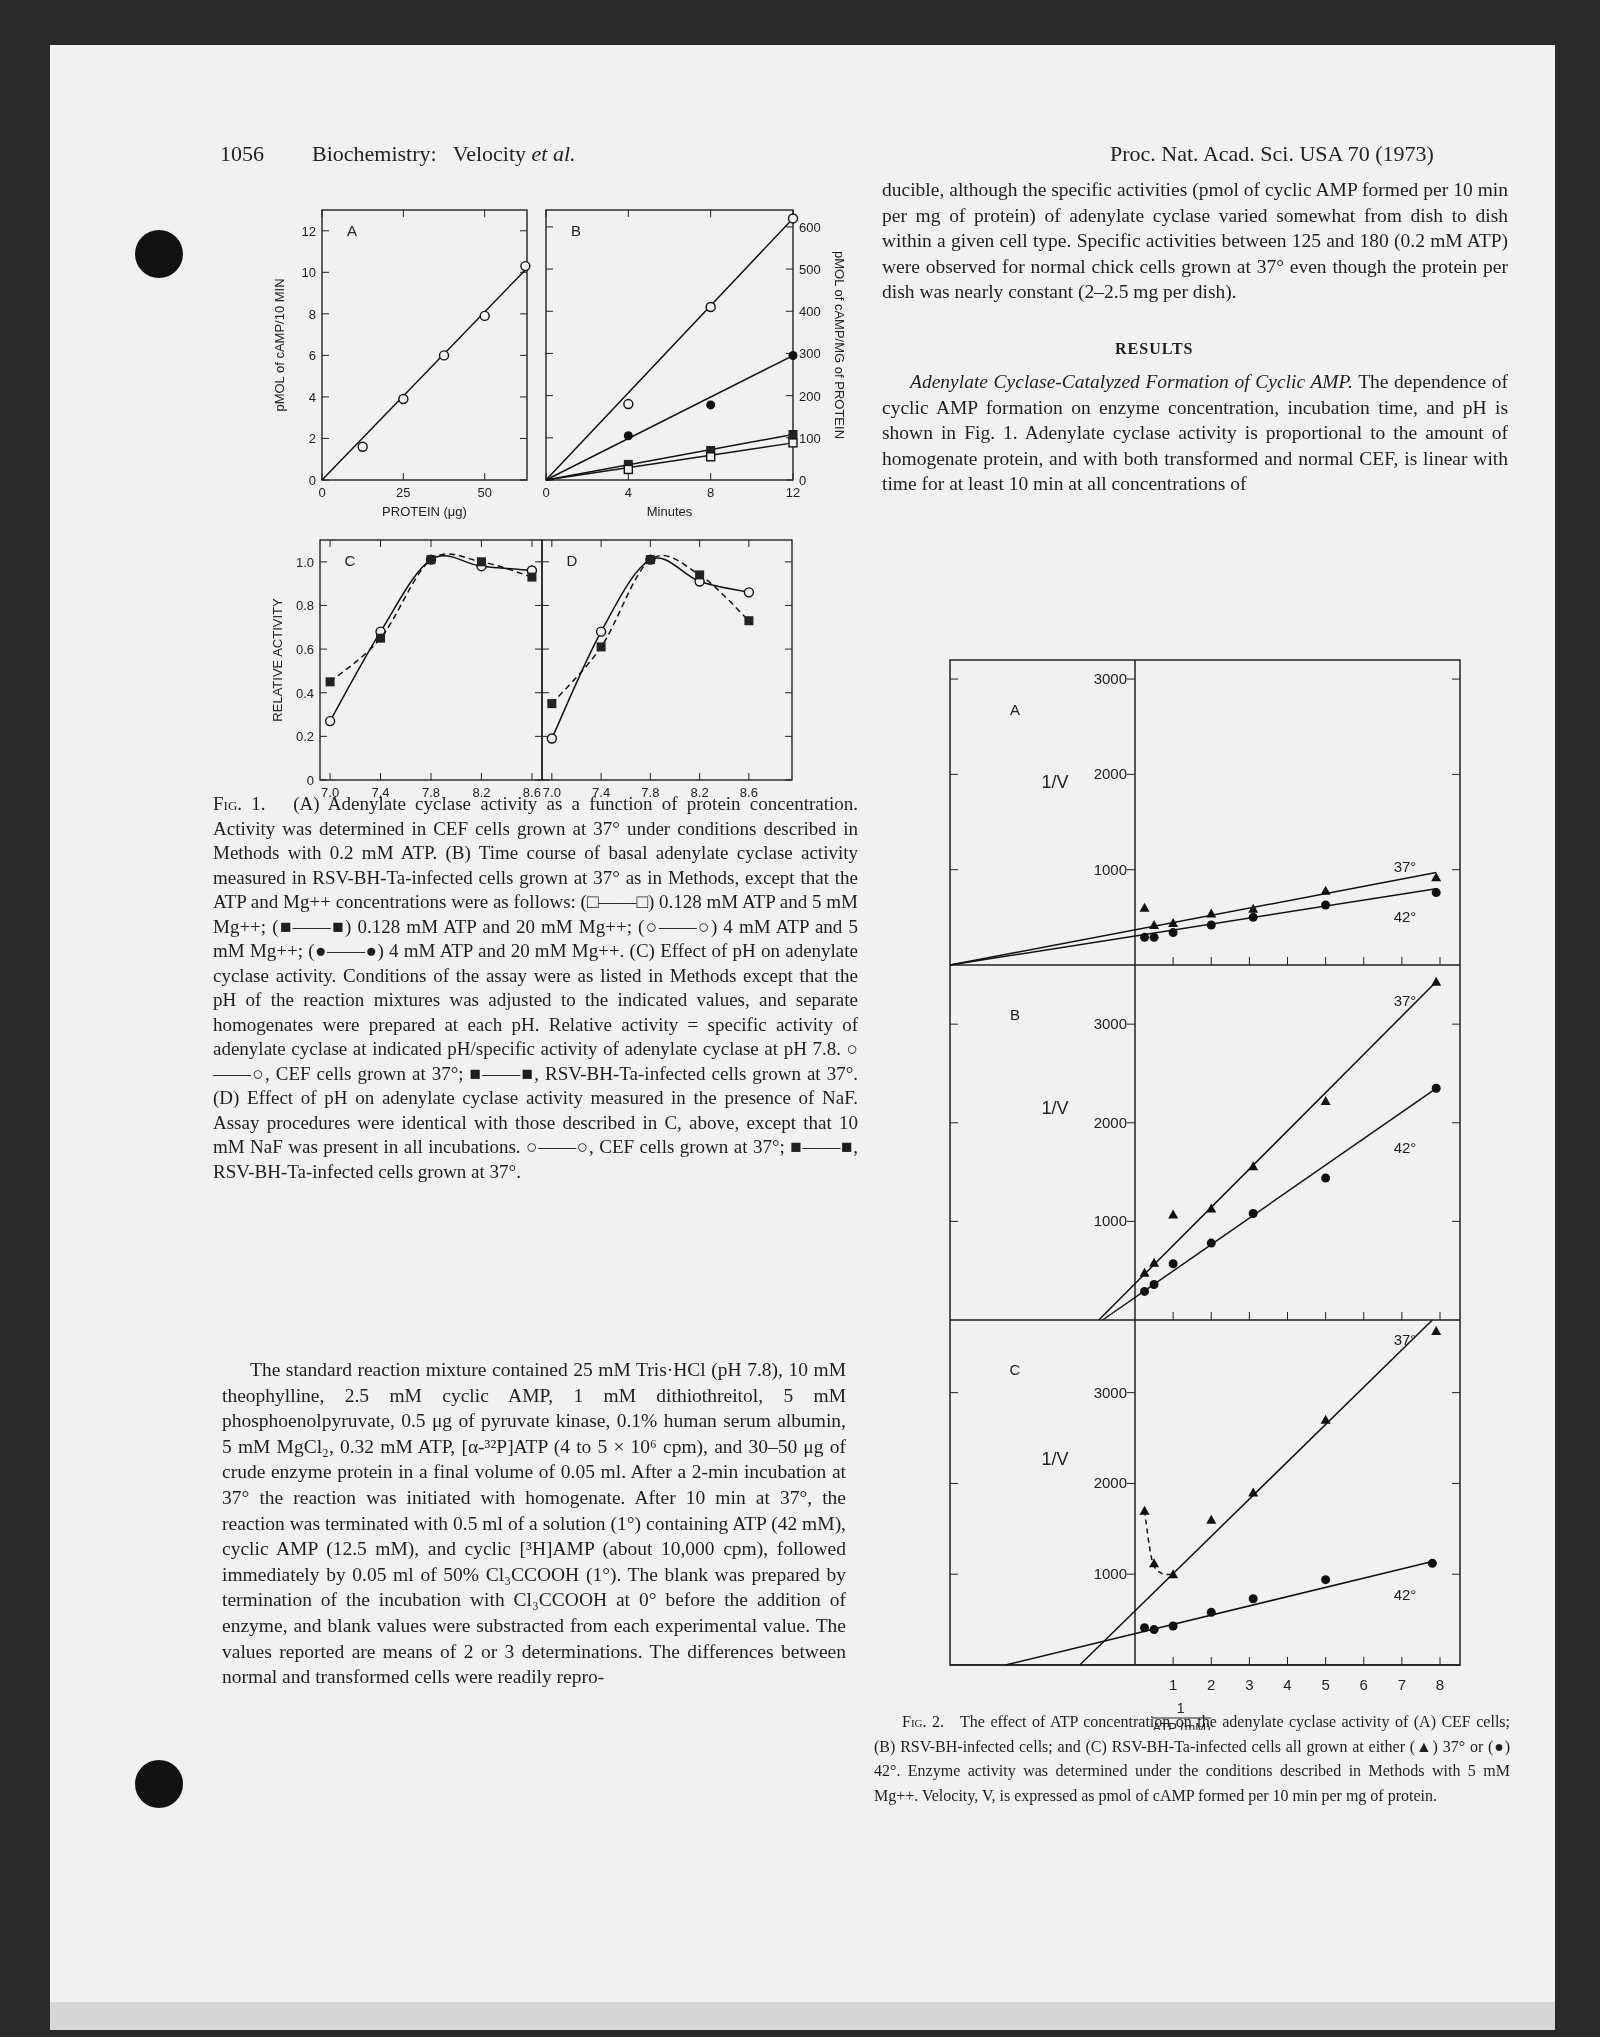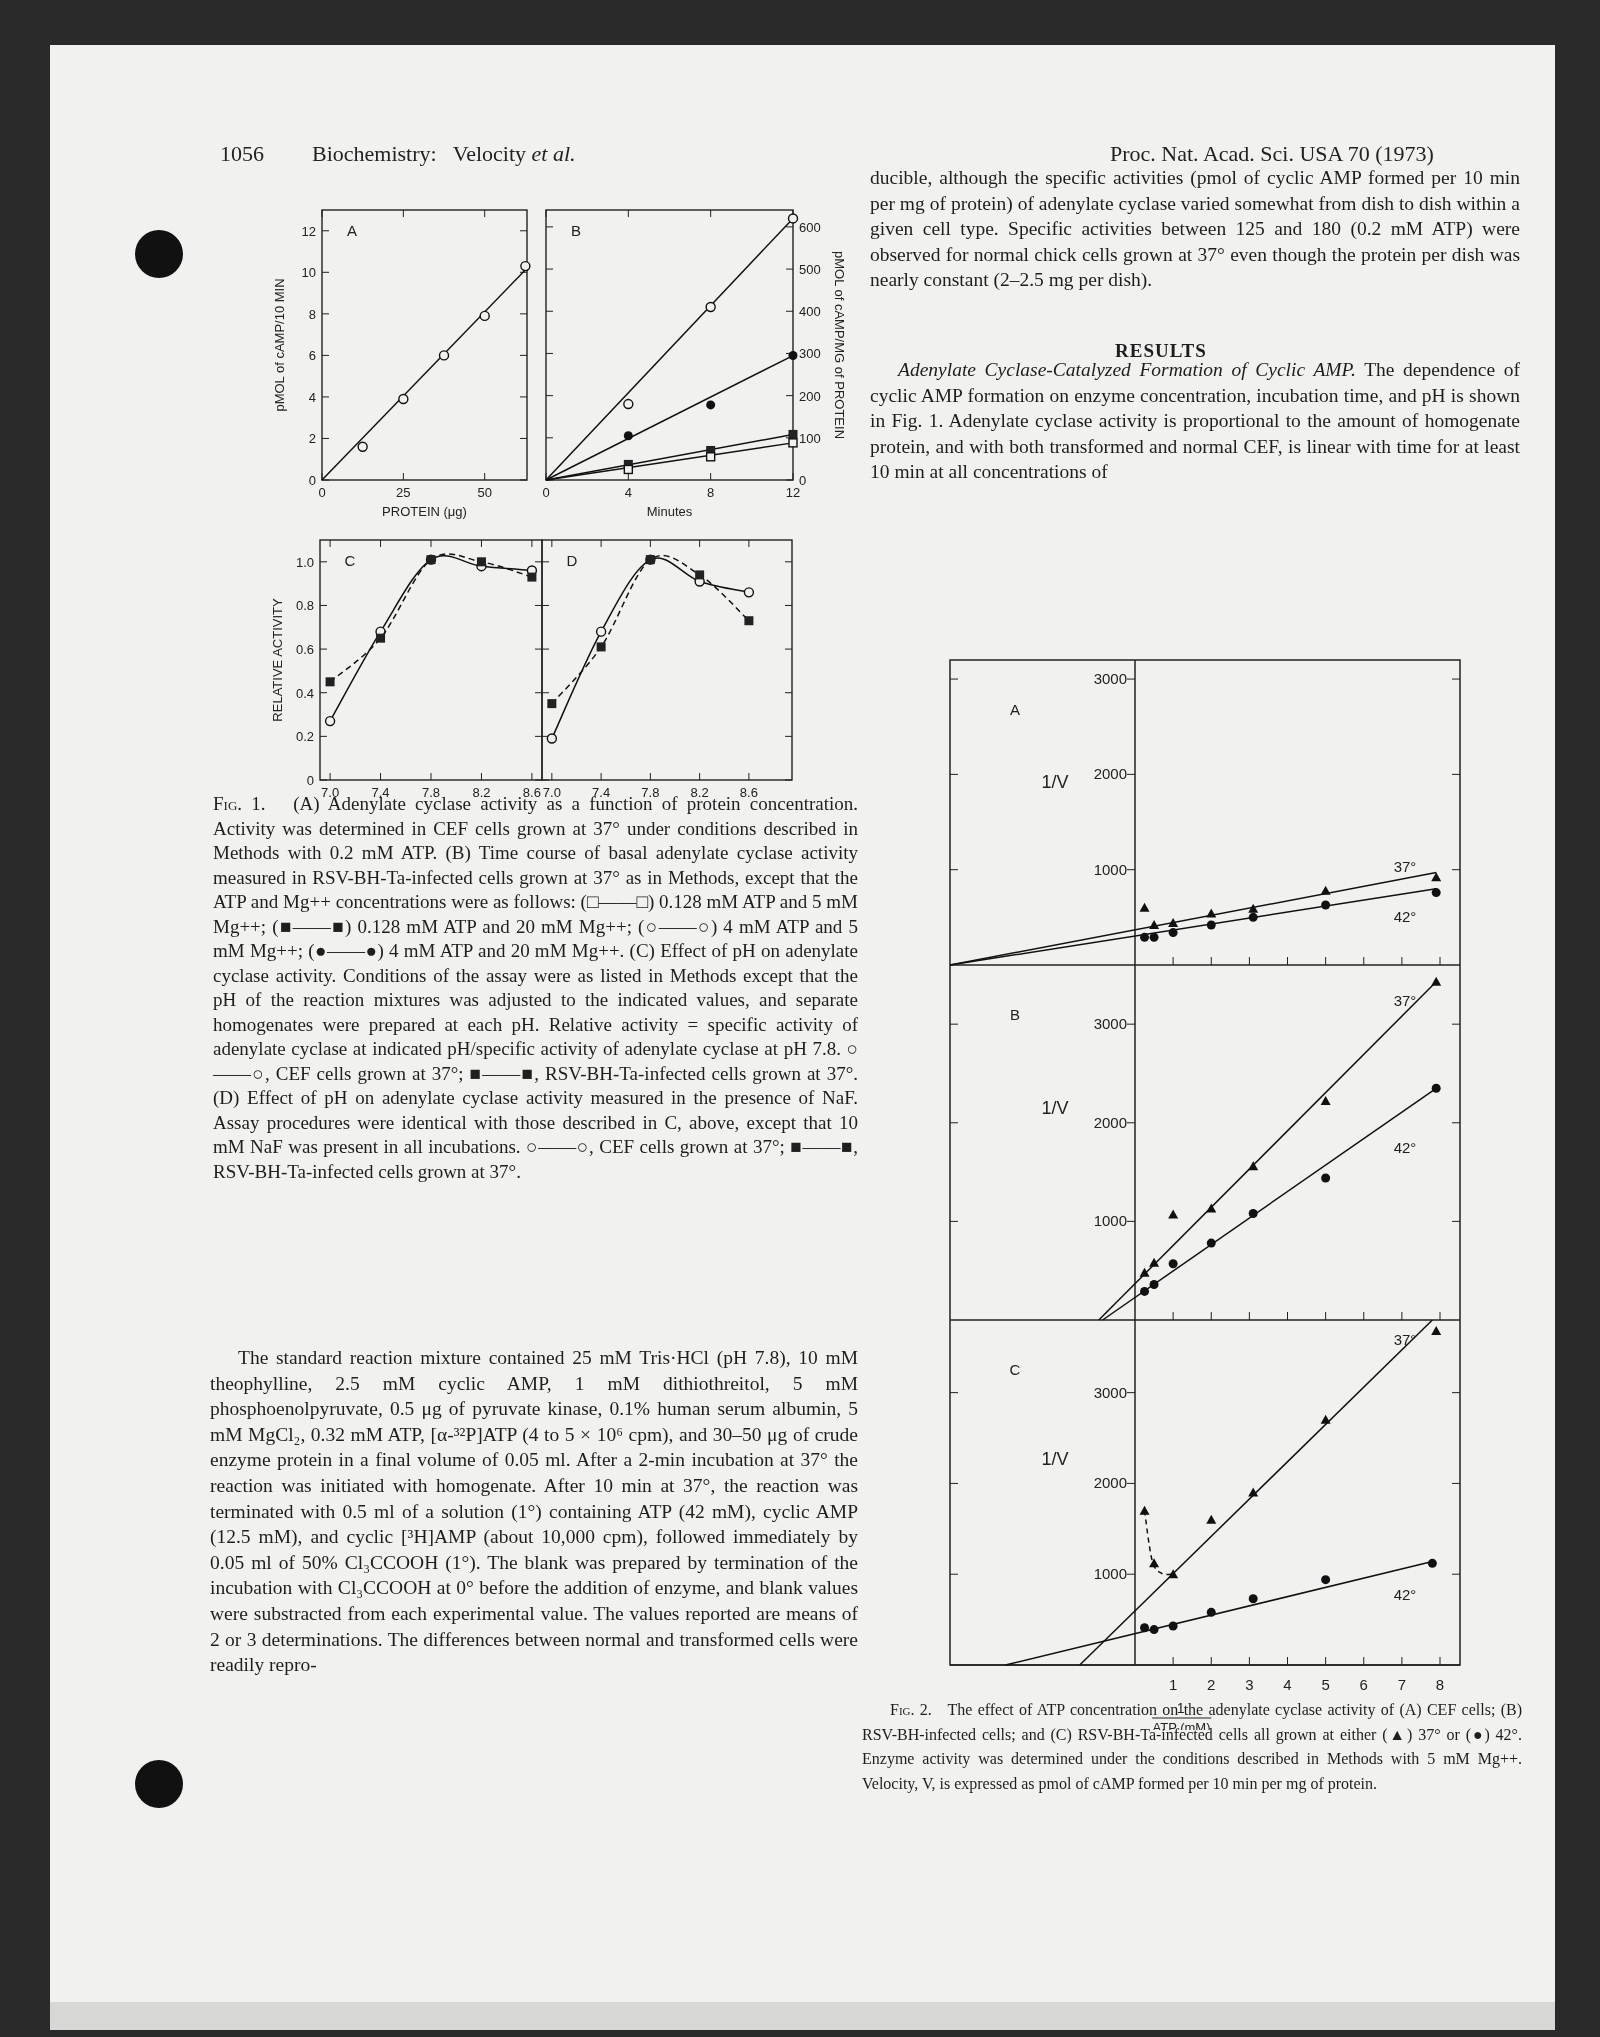--- a/index.html
+++ b/index.html
@@ -1,24 +1,24 @@
 <!DOCTYPE html>
 <html><head>
 <meta charset="utf-8">
 <style>
   html,body{margin:0;padding:0;}
   body{width:1600px;height:2037px;background:#2a2a2a;position:relative;overflow:hidden;font-family:"Liberation Serif","DejaVu Serif",serif;}
   #page{position:absolute;left:50px;top:45px;width:1505px;height:1985px;background:#f1f1ef;}
   .hole{position:absolute;left:85px;width:48px;height:48px;border-radius:50%;background:#111;}
   .hdr{position:absolute;top:96px;font-size:22px;color:#222;text-align:center;}
   .txt{position:absolute;font-size:19.5px;line-height:25.6px;color:#1e1e1e;text-align:justify;}
-  .txt p{margin:0;}
+  .txt p{margin:12px;}
   .ind{text-indent:28px;}
   .sc{font-variant:small-caps;}
-  .res{position:absolute;font-size:19px;font-weight:bold;letter-spacing:1px;color:#1e1e1e;}
+  .res{position:absolute;font-size:16px;font-weight:bold;letter-spacing:1px;color:#1e1e1e;}
   svg text{font-family:"Liberation Sans","DejaVu Sans",sans-serif;fill:#222;}
   .fig{position:absolute;}
   .bottom-edge{position:absolute;left:0;right:0;bottom:0;height:28px;background:#d7d7d5;}
 </style>
 </head>
 <body>
 
 <div id="page">
   <div class="hole" style="top:185px"></div>
   <div class="hole" style="top:1715px"></div>

